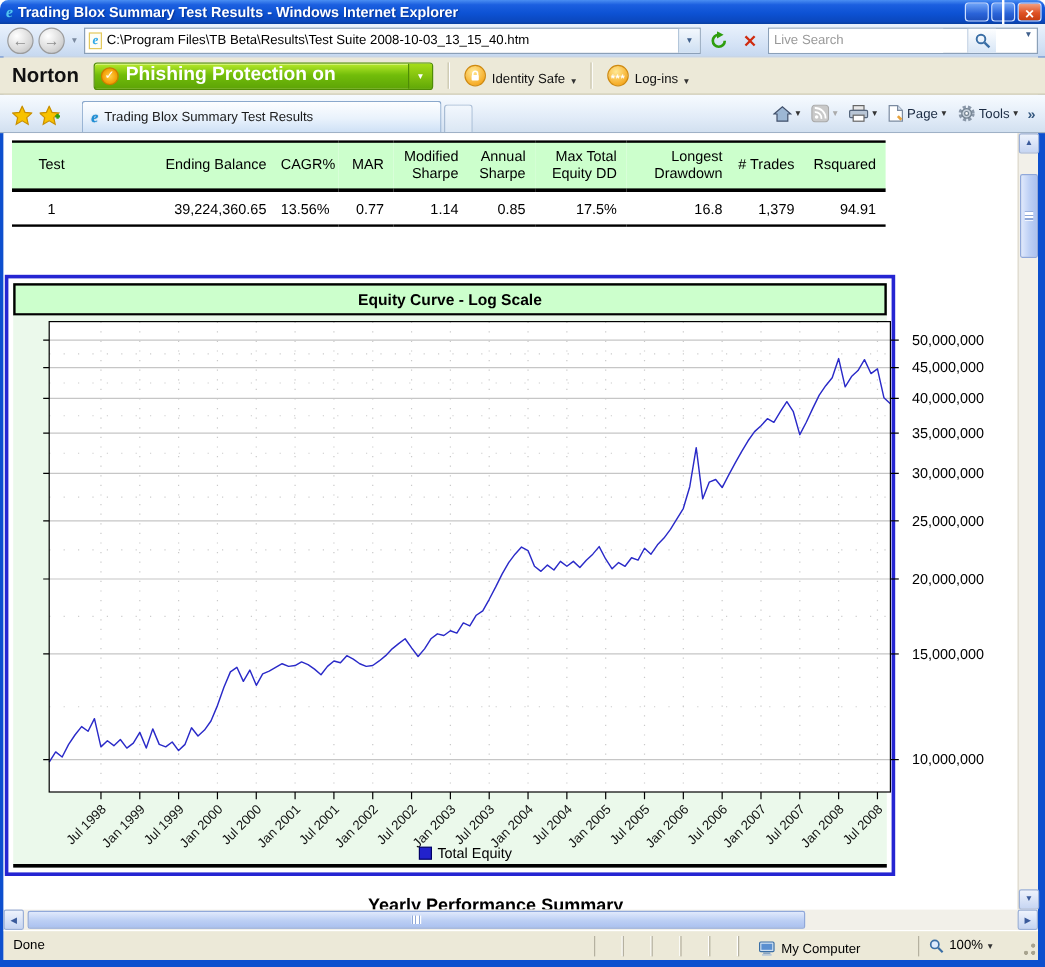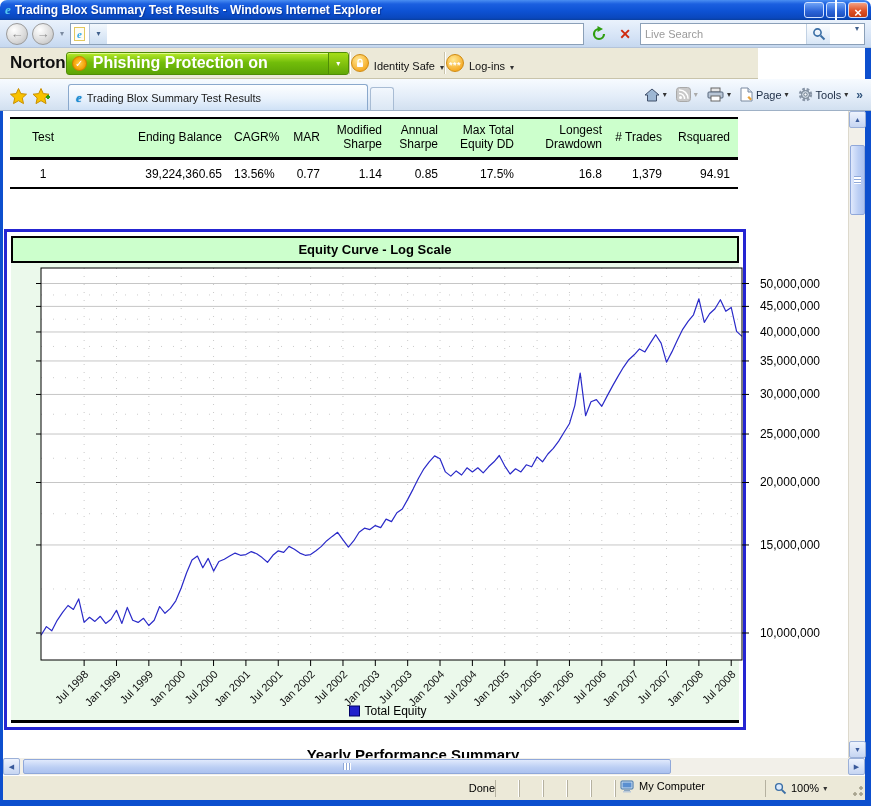--- a/index.html
+++ b/index.html
@@ -39,22 +39,22 @@
     text-align:center; font-size:8px; color:#40608c; line-height:20px; flex:none; }
   .toolbtn { width:22px; height:22px; display:flex; align-items:center; justify-content:center; flex:none; }
   .stop-x { color:#cf2a0e; font-weight:bold; font-size:14px; }
   .search-field { width:225px; height:22px; background:#fff; border:1px solid #8ba0b8; display:flex; flex:none;gap:20px; }
   .search-input { flex:1; border:none; outline:none; min-width:0; font:11px "Liberation Sans",sans-serif; color:#555; padding-left:4px; }
   .search-input::placeholder { color:#9a9a9a; }
   .search-btn { width:24px; height:20px; display:flex; align-items:center; justify-content:center; background:linear-gradient(#fdfeff,#d8e6f6); border-left:1px solid #c2d2e4; }
   .search-drop { width:14px; text-align:center; font-size:8px; color:#40608c; }
 
   
-  .norton-bar { position:absolute; top:48px; left:0; width:758px; height:31px; background:#ece9d8;
-    border-bottom:1px solid #c9c4ab; display:flex; align-items:center; padding:0 10px; }
+  .norton-bar { position:absolute; top:48px; left:0; width:871px; height:31px; background:#ece9d8;
+    border-bottom:1px solid #c9c4ab; display:flex; align-items:center; padding:0 10px; gap:12px; }
   .norton-logo { font-size:17px; font-weight:bold; color:#111; }
   .phish-btn { height:23px; border-radius:3px; border:1px solid #4f8c06; display:flex; align-items:center; overflow:hidden;
     background:linear-gradient(#b8ea2a,#72bd0a 45%,#5da406); box-shadow:inset 0 1px 0 #dcf88a; }
   .phish-badge { width:15px; height:15px; border-radius:50%; background:radial-gradient(#ffd24a,#f29a00 70%);
     border:1px solid #c97d00; color:#fff; font-size:10px; line-height:14px; text-align:center; margin:0 6px 0 5px; flex:none; }
   .phish-text { color:#fff; font-weight:bold; font-size:16px; padding-right:60px; white-space:nowrap; }
   .phish-drop { width:20px; align-self:stretch; border-left:1px solid #4f8c06; background:linear-gradient(#a5dd17,#61a807);
     color:#fff; font-size:8px; display:flex; align-items:center; justify-content:center; }
   .norton-sep { width:2px; height:22px; border-left:1px solid #c9c4ab; border-right:1px solid #fff; }
   .norton-group { display:flex; align-items:flex-end; gap:5px; font-size:11px; color:#111; }
@@ -103,23 +103,23 @@
   .vthumb::after { content:""; display:block; width:7px; height:8px; margin:30px auto 0;
     background:repeating-linear-gradient(180deg,#8fa8d8 0 1px,#fff 1px 3px); }
   .hthumb { position:absolute; top:1px; left:20px; width:648px; height:15px; border:1px solid #90a8da; border-radius:2px;
     background:linear-gradient(180deg,#e0e9fc,#bccff4 55%,#abc1ef); }
   .hthumb::after { content:""; display:block; height:7px; width:8px; margin:3px auto 0;
     background:repeating-linear-gradient(90deg,#8fa8d8 0 1px,#fff 1px 3px); }
 
   
   .statusbar { position:absolute; top:775px; left:3px; width:862px; height:25px; background:#ece9d8;
     border-top:1px solid #fff; display:flex; align-items:center; font-size:11px; color:#000; }
-  .sb-status { flex:1; padding-left:8px;text-align:right; }
+  .sb-status { flex:1; padding-left:8px; }
   .sb-cell { height:17px; border-left:1px solid #b5b1a0; box-shadow:-1px 0 0 #fff inset; width:24px; }
-  .sb-zone { height:17px; border-left:1px solid #b5b1a0; width:150px; display:flex; align-items:flex-start; gap:5px; padding-left:4px; }
+  .sb-zone { height:17px; border-left:1px solid #b5b1a0; width:150px; display:flex; align-items:flex-end; gap:5px; padding-left:16px; }
   .sb-zoom { height:17px; border-left:1px solid #b5b1a0; width:86px; display:flex; align-items:center; gap:4px; padding-left:8px; }
   .sb-grip { width:14px; height:20px; align-self:flex-end;
     background:radial-gradient(circle 1.5px at 10px 14px,#a8a48f 1.5px,transparent 2px),
                radial-gradient(circle 1.5px at 10px 8px,#a8a48f 1.5px,transparent 2px),
                radial-gradient(circle 1.5px at 4px 14px,#a8a48f 1.5px,transparent 2px); }
 </style>
 </head>
 <body>
 
 <div class="titlebar">
@@ -134,20 +134,21 @@
 <div class="win-l"></div>
 <div class="win-r"></div>
 <div class="win-b"></div>
 
 <div class="addr-row">
   <span class="navbtn"><span>←</span></span>
   <span class="navbtn"><span>→</span></span>
   <span class="nav-drop">▾</span>
   <span class="addr-field">
     <span class="fav-ico">e</span>
+    <input class="addr-input" value="C:\Program Files\TB Beta\Results\Test Suite 2008-10-03_13_15_40.htm" style="">
     <span class="addr-drop">▾</span>
   </span>
   <span class="toolbtn">
     <svg width="16" height="16" viewBox="0 0 16 16">
       <path d="M8 3 A5 5 0 1 0 13 8" fill="none" stroke="#2e9e0e" stroke-width="2.2"></path>
       <path d="M6.5 0 L12 3 L6.5 6 Z" fill="#2e9e0e"></path>
     </svg>
   </span>
   <span class="toolbtn">
       <span class="stop-x">✕</span>

